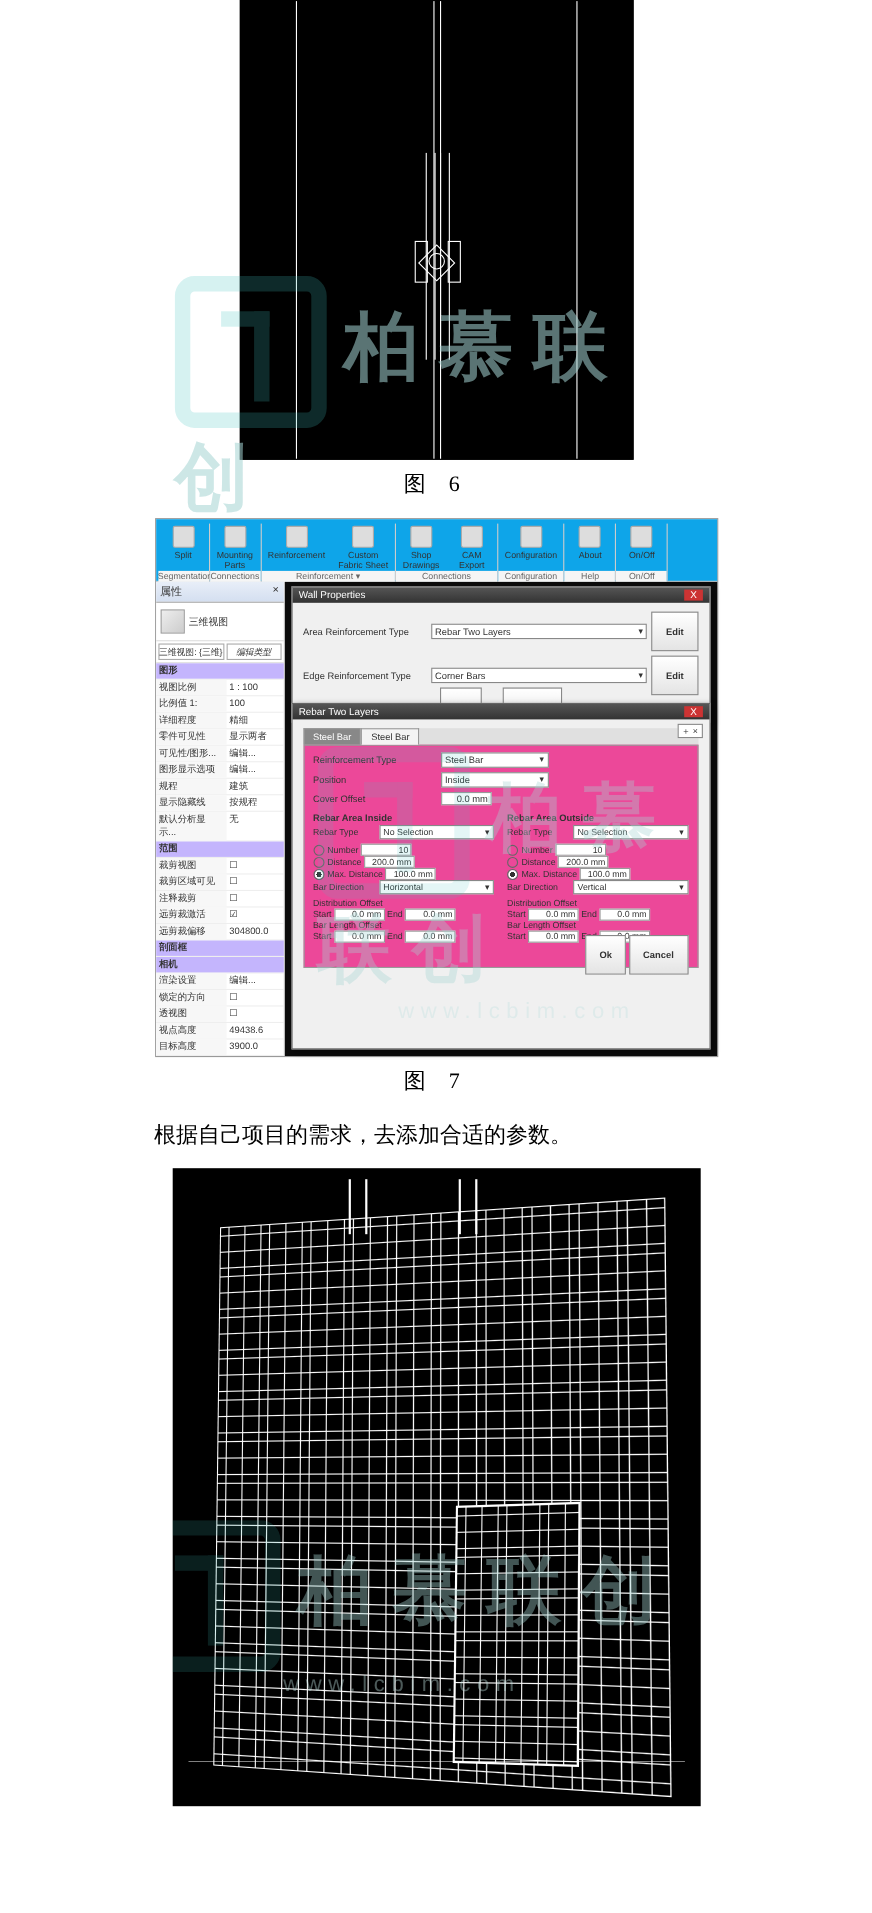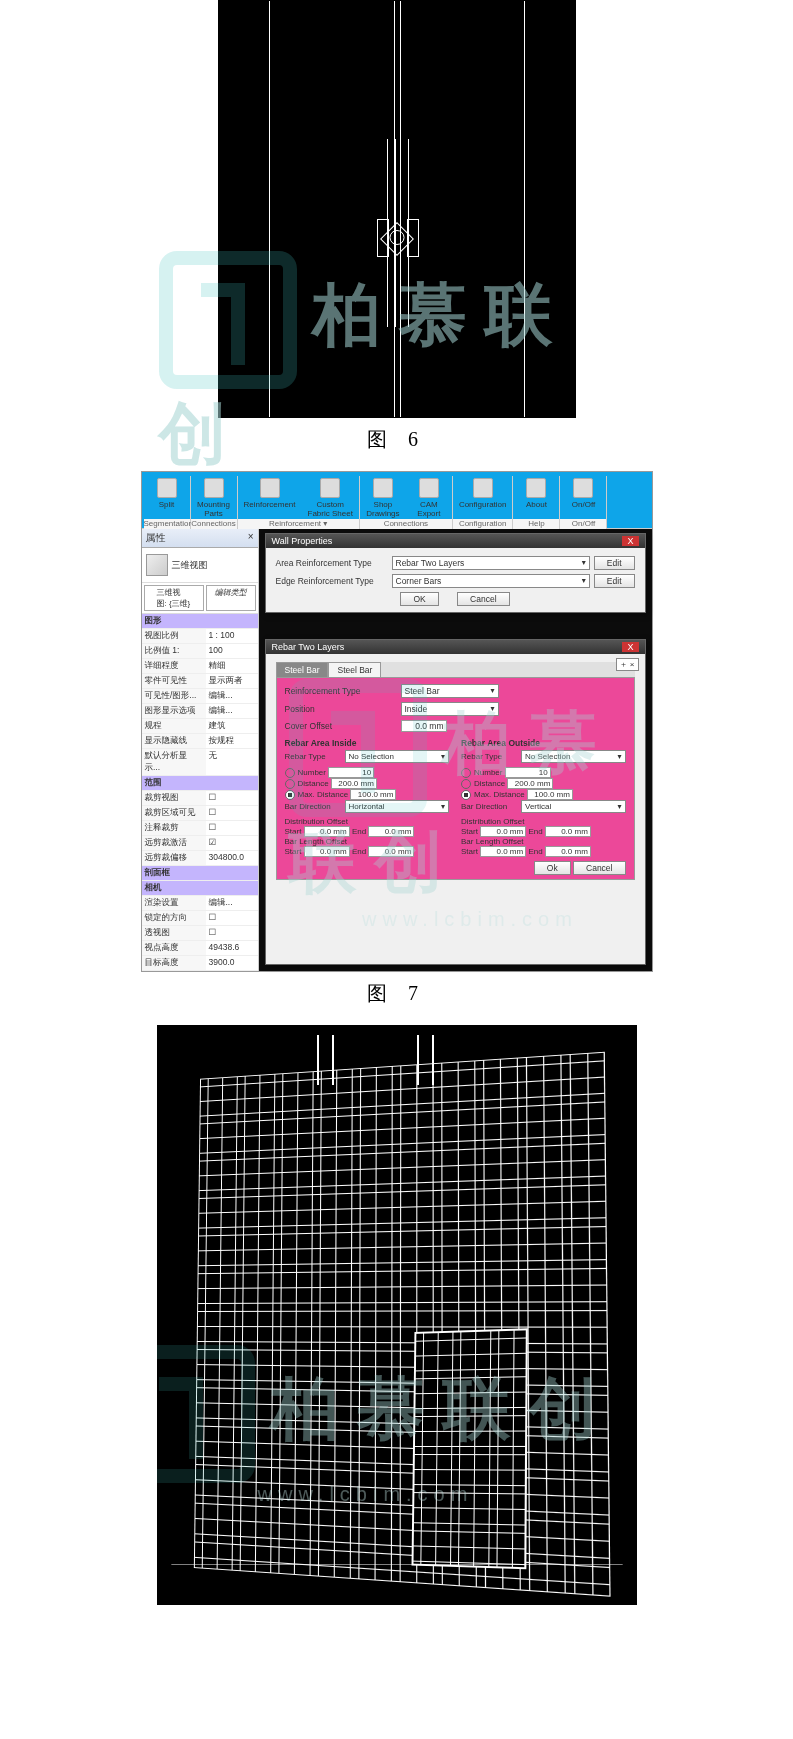--- a/index.html
+++ b/index.html
@@ -33,33 +33,33 @@
   .props { width:116px; background:#fff; border-right:1px solid #ccc; }
   .props .hdr { background:linear-gradient(#e8eef8,#d4dff0); padding:2px 4px; font-size:10px; border-bottom:1px solid #aaa; position:relative; }
   .props .hdr .x { position:absolute; right:4px; }
   .props .cube { display:flex; align-items:center; padding:6px 4px; gap:4px; border-bottom:1px solid #ddd; }
   .props .cube .c3d { width:20px; height:20px; background:linear-gradient(135deg,#eee,#ccc); border:1px solid #999; }
   .props .row { display:flex; font-size:8.5px; border-bottom:1px solid #eee; }
   .props .row .k { width:58px; padding:1px 3px; background:#f7f7f7; }
   .props .row .v { flex:1; padding:1px 3px; }
   .props .row.hd .k { background:#c4b5fd; font-weight:bold; width:100%; }
   .props .sel { display:flex; padding:2px; gap:2px; border-bottom:1px solid #ddd; }
-  .props .sel .s1 { flex:1; border:1px solid #aaa; font-size:8px; padding:1px 12px; }
+  .props .sel .s1 { flex:1; border:1px solid #aaa; font-size:8px; padding:1px 0; }
   .props .sel .s2 { width:44px; border:1px solid #aaa; font-size:8px; padding:1px 2px; text-align:center;font-style:italic; }
 
   .rpane { flex:1; background:#0c0c0c; position:relative; padding:0; }
   .dlg { position:absolute; background:#f0f0f0; border:1px solid #666; box-shadow:2px 2px 6px rgba(0,0,0,.4); font-size:8.5px; }
   .dlg .tb { background:linear-gradient(#555,#333); color:#fff; padding:2px 6px; font-size:9px; display:flex; justify-content:space-between; }
   .dlg .tb .x { background:#c33; padding:0 5px; }
   .dlg .body { padding:8px 10px; }
   .frow { display:flex; align-items:center; margin-bottom:4px; gap:4px; }
   .flab { width:112px; }
   .fsel { flex:1; border:1px solid #888; background:#fff; padding:1px 3px; position:relative; }
   .fsel::after { content:"▾"; position:absolute; right:3px; font-size:8px; }
-  .fbtn { border:1px solid #888; background:linear-gradient(#fff,#e4e4e4); padding:1px 12px; }
+  .fbtn { border:1px solid #888; background:linear-gradient(#fff,#e4e4e4); padding:12px 12px;font-weight:bold; }
   .btnrow { text-align:center; margin-top:6px; }
   .btnrow .fbtn { margin:0 8px; }
 
   .dlg2 .tabs { display:flex; background:#e0e0e0; }
   .dlg2 .tab { padding:2px 8px; border:1px solid #999; border-bottom:none; background:#f4f4f4; font-size:8.5px;}
   .dlg2 .tab.act2 { background:#888; color:#fff;}
   .dlg2 .inner { border:1px solid #999; padding:6px 8px; background:#ec4899; }
   .half { display:flex; gap:12px; }
   .col { flex:1; }
   .col .hd { font-weight:bold; margin:2px 0; }
@@ -373,20 +373,21 @@
 
         <div class="wm big" style="left:30px; top:150px; opacity:.35;">
           <span class="logo"></span><span>柏慕联创</span>
           <span class="sub">www.lcbim.com</span>
         </div>
       </div>
     </div>
   </div>
   <div class="caption">图 7</div>
 
+  <p class="para indent">根据自己项目的需求，去添加合适的参数。</p>
 
   <div class="fig8">
     <div class="stub" style="left:160px"></div>
     <div class="stub" style="left:175px"></div>
     <div class="stub" style="left:260px"></div>
     <div class="stub" style="left:275px"></div>
     <div class="wall"></div>
     <div class="door"></div>
     <div class="floor"></div>
     <div class="wm big" style="left:-40px; top:320px; opacity:.4;">

